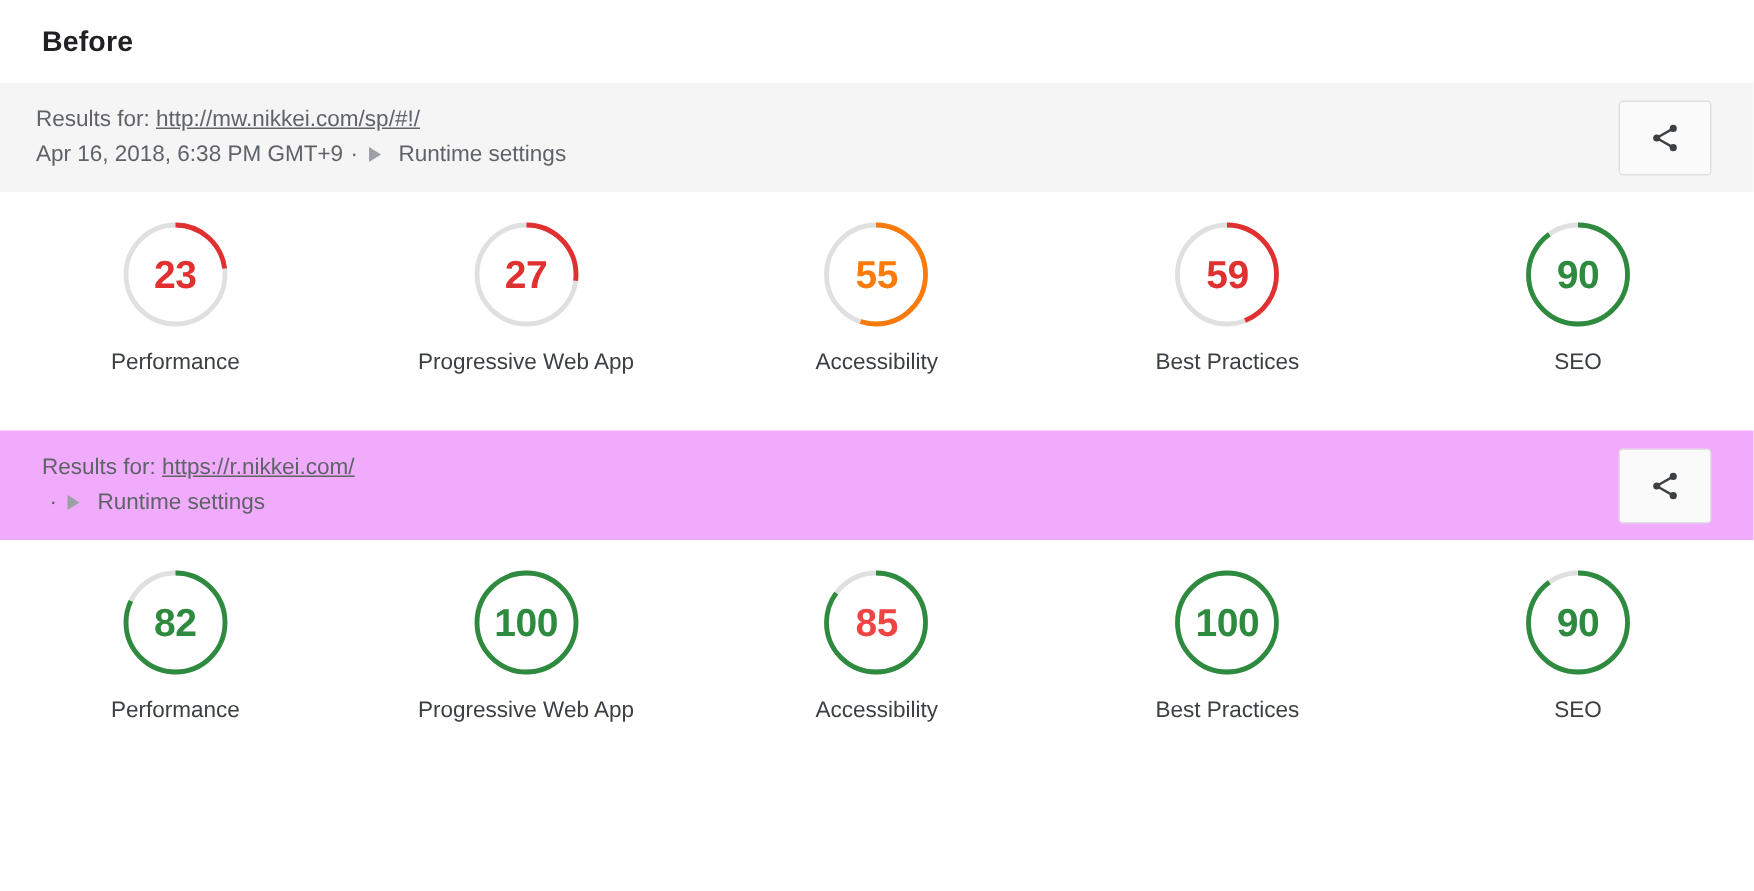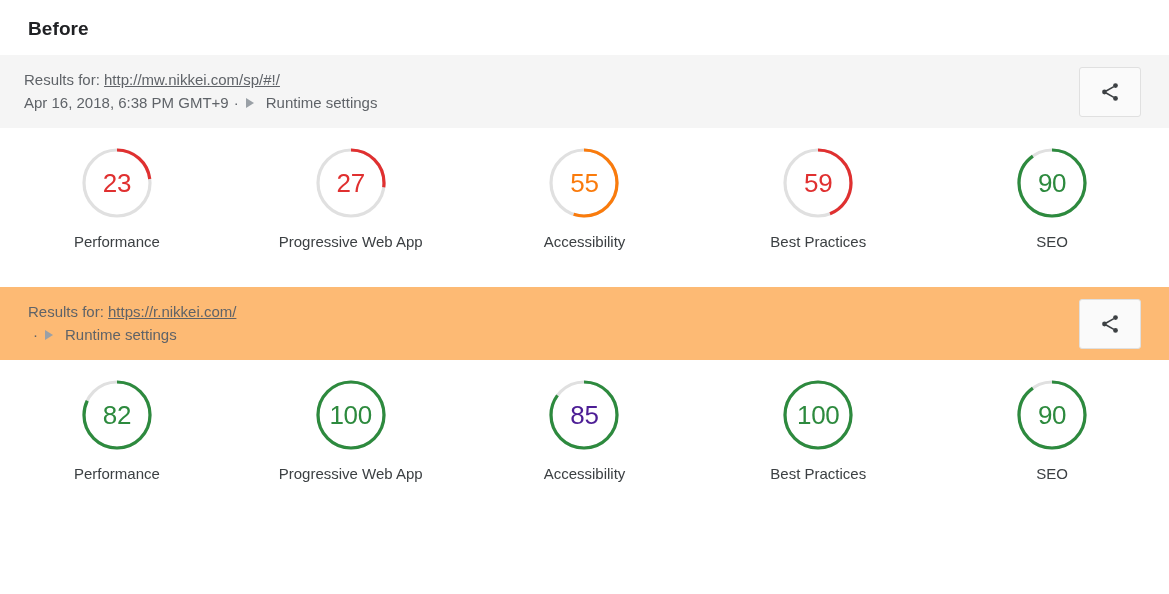--- a/index.html
+++ b/index.html
@@ -81,21 +81,21 @@
     flex-direction:column;
     align-items:center;
   }
   .gauge-ring{position:relative;width:74px;height:74px;}
   .gauge-ring svg{display:block;}
   .gauge-num{
     position:absolute;
     left:0;right:0;top:0;bottom:0;
     display:flex;align-items:center;justify-content:center;
     font-size:26px;
-    font-weight:400;
+    font-weight:700;
     letter-spacing:-.3px;
   }
   .gauge-label{
     margin-top:13px;
     font-size:15px;
     color:#3c4043;
     white-space:nowrap;
   }
 </style>
 </head>
@@ -181,21 +181,21 @@
           </svg>
           <div class="gauge-num" style="color: rgb(45, 138, 62);">90</div>
         </div>
         <div class="gauge-label">SEO</div>
       </div>
     </div>
   </div>
 
   <div style="padding-top:22px;">
 
-    <div class="header-bar" style="margin-top: 15px; background: #fdba74;">
+    <div class="header-bar" style="margin-top: 15px; background: #f0abfc;">
       <div class="hdr-line1">
         <span>Results for:</span>
         <span class="hdr-link">https://r.nikkei.com/</span>
       </div>
       <div class="hdr-line2">
         <span class="dot-sep">·</span>
         <span class="tri"></span>
         <span class="runtime-label">Runtime settings</span>
       </div>
       <div class="share-btn">
@@ -231,21 +231,21 @@
         </div>
         <div class="gauge-label">Progressive Web App</div>
       </div>
 
       <div class="gauge-cell">
         <div class="gauge-ring">
           <svg width="74" height="74" viewBox="0 0 74 74">
             <circle class="trk" cx="37" cy="37" r="33" fill="none" stroke-width="3.2" stroke="#e0e0e0"></circle>
             <circle class="arc" cx="37" cy="37" r="33" fill="none" stroke-width="3.2" stroke-linecap="butt" transform="rotate(-90 37 37)" stroke="#2d8a3e" stroke-dasharray="176.24334786638738 207.34511513692635"></circle>
           </svg>
-          <div class="gauge-num" style="color: #4c1d95;">85</div>
+          <div class="gauge-num" style="color: #ef4444;">85</div>
         </div>
         <div class="gauge-label">Accessibility</div>
       </div>
 
       <div class="gauge-cell">
         <div class="gauge-ring">
           <svg width="74" height="74" viewBox="0 0 74 74">
             <circle class="trk" cx="37" cy="37" r="33" fill="none" stroke-width="3.2" stroke="#e0e0e0"></circle>
             <circle class="arc" cx="37" cy="37" r="33" fill="none" stroke-width="3.2" stroke-linecap="butt" transform="rotate(-90 37 37)" stroke="#2d8a3e" stroke-dasharray="207.34511513692635 207.34511513692635"></circle>
           </svg>

